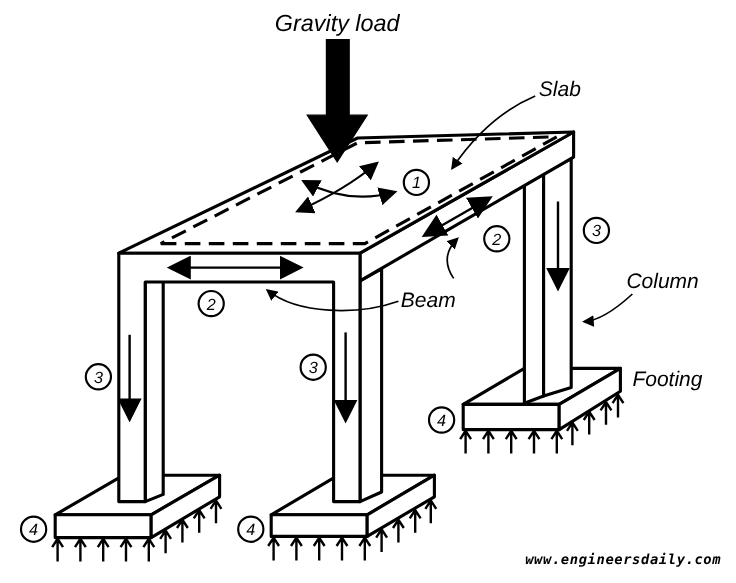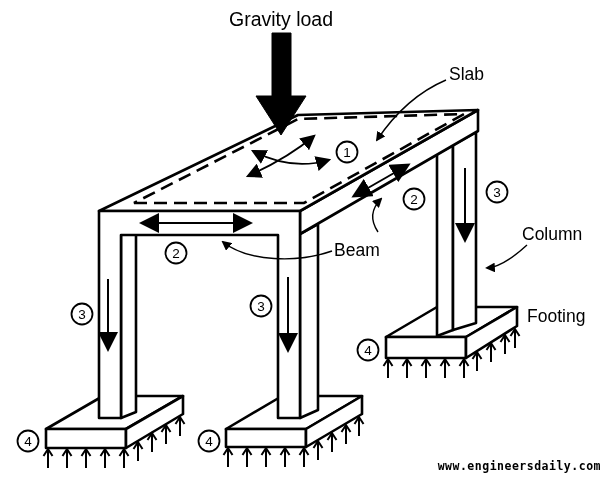--- a/index.html
+++ b/index.html
@@ -2,20 +2,21 @@
 <html><head>
 <meta charset="utf-8">
 <style>
   html,body{margin:0;padding:0;background:#fff;}
   .canvas{
     position:relative;
     width:613px;height:486px;
     background:#fff;
     font-family:"Liberation Sans", sans-serif;
     overflow:hidden;
+    font-style:italic;
   }
   svg{display:block;}
   text{fill:#000;}
   .lbl{font-size:17.5px;}
   .title-lbl{font-size:19.5px;}
   .stepnum{font-size:13.5px;}
   .wm{font-family:"DejaVu Sans Mono", monospace;font-size:11.5px;font-weight:bold;letter-spacing:0.5px;}
 </style>
 </head>
 <body>

